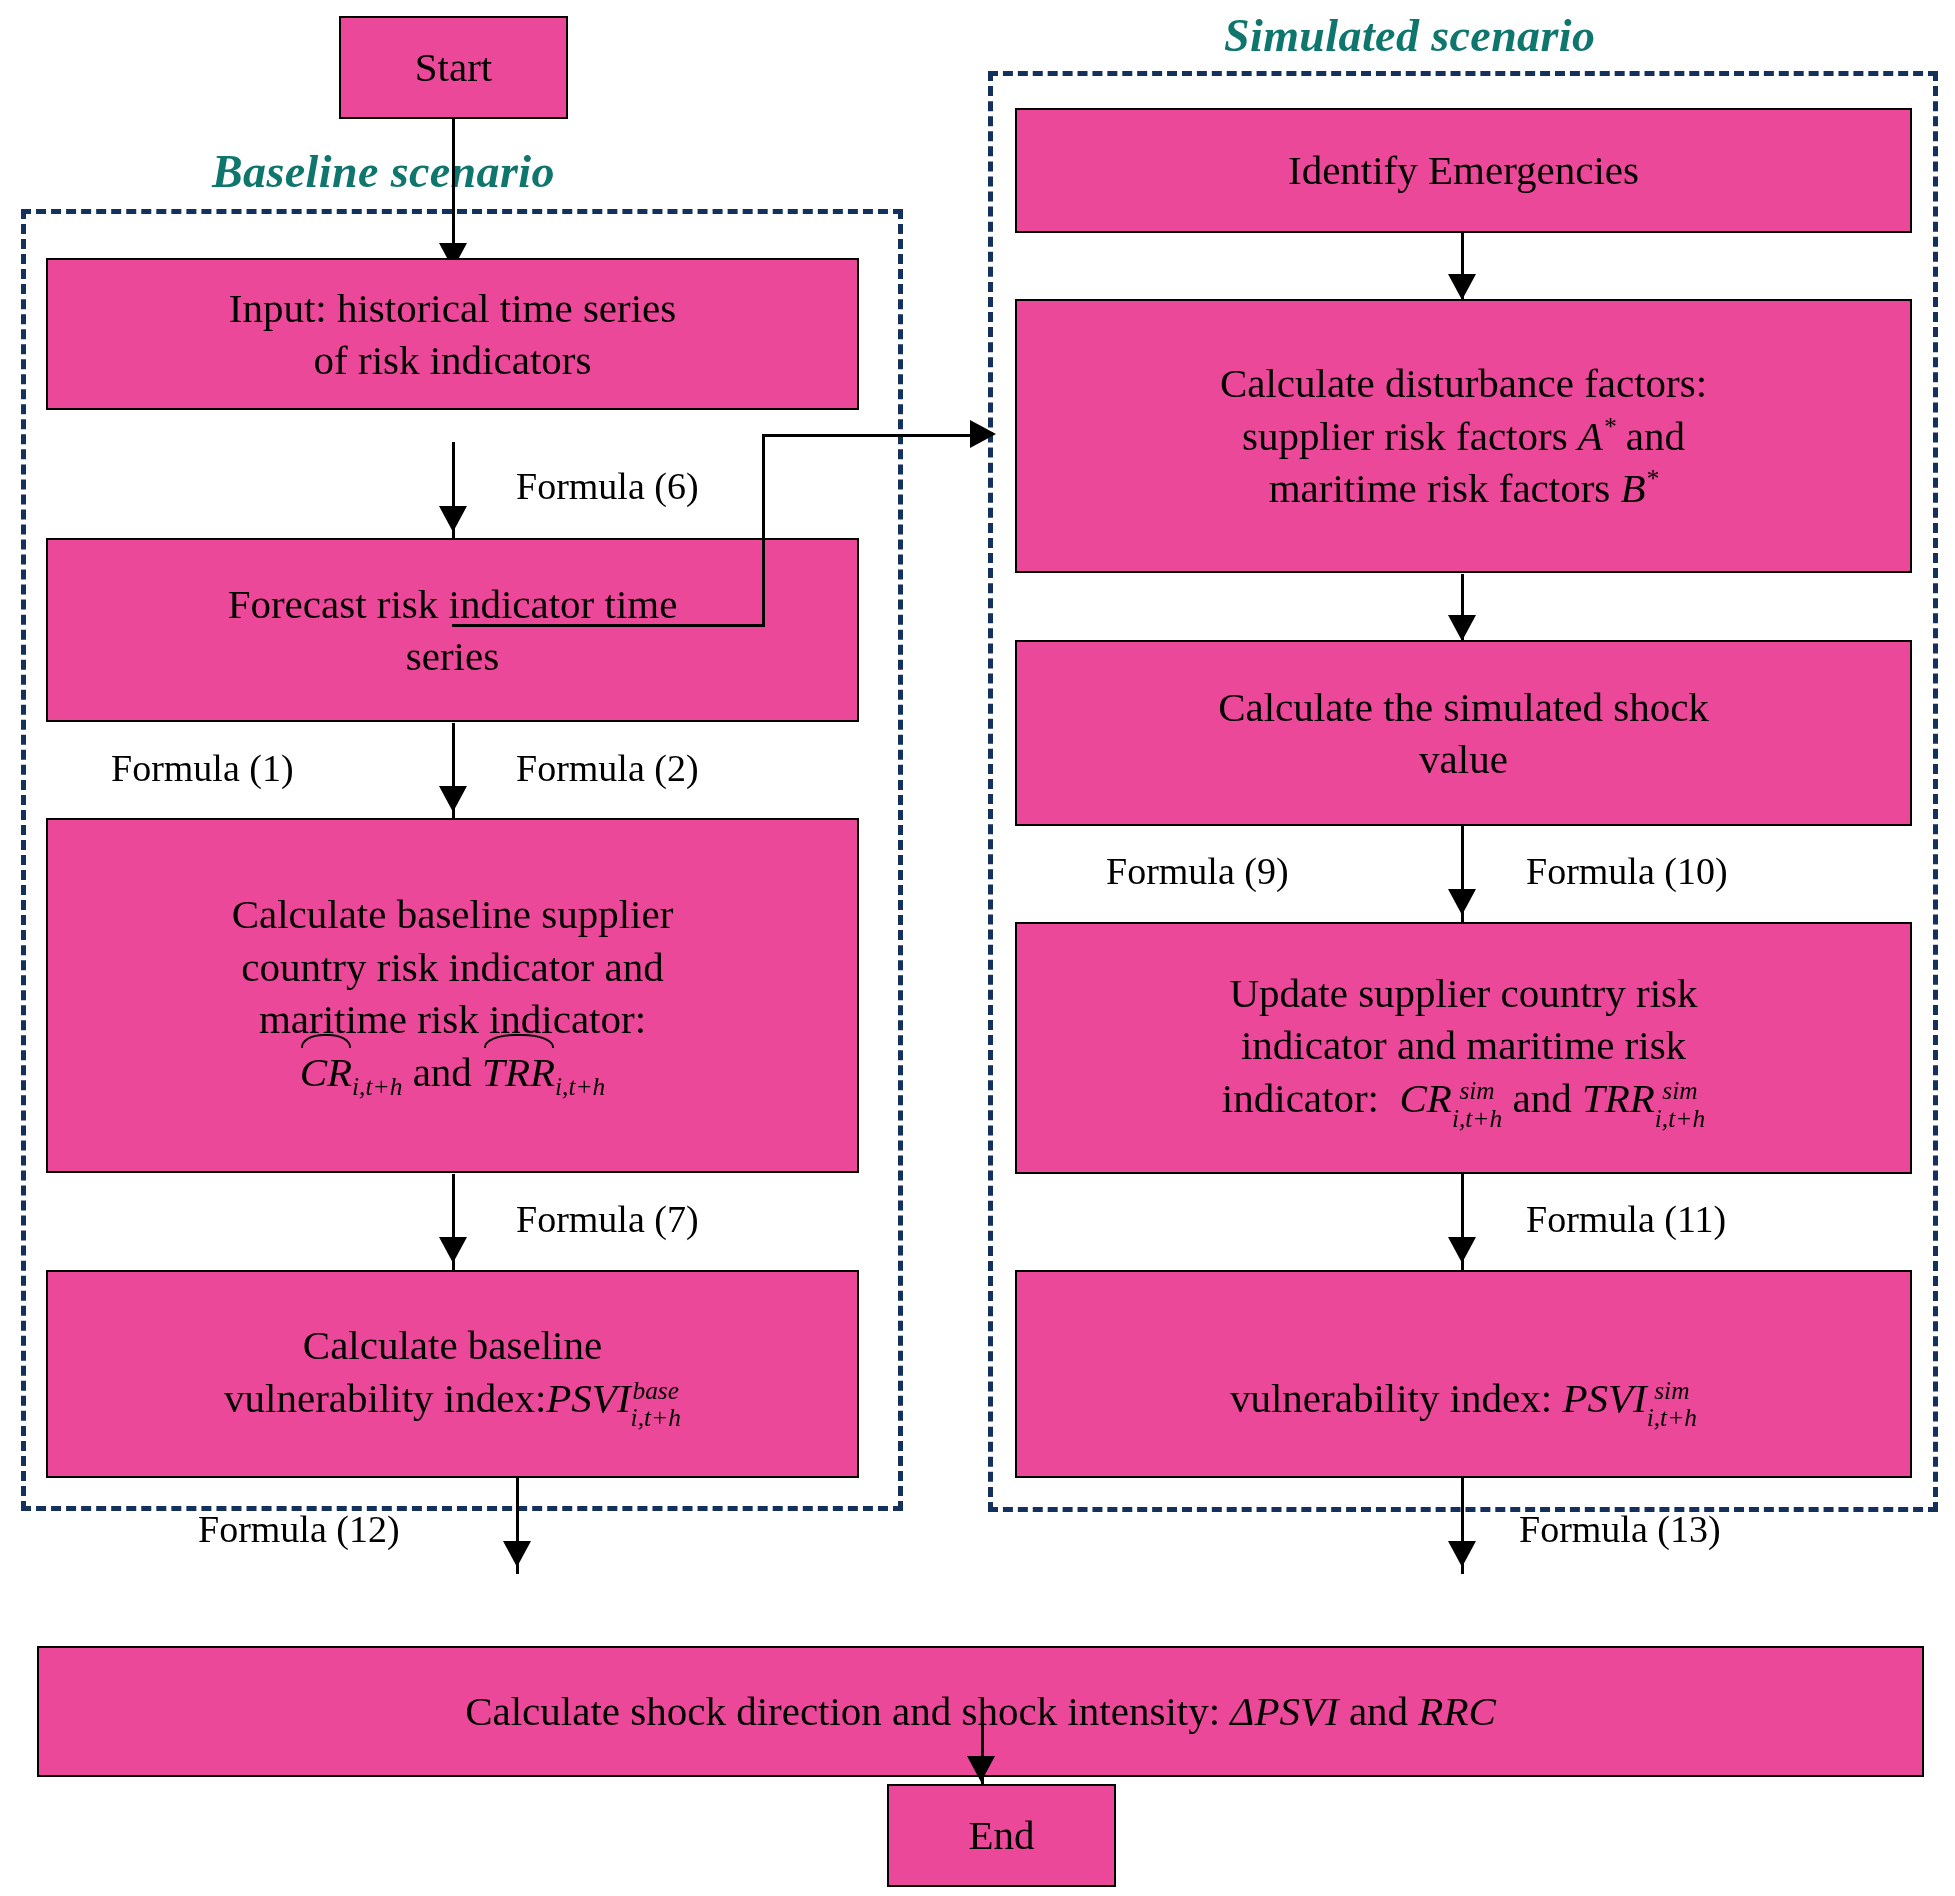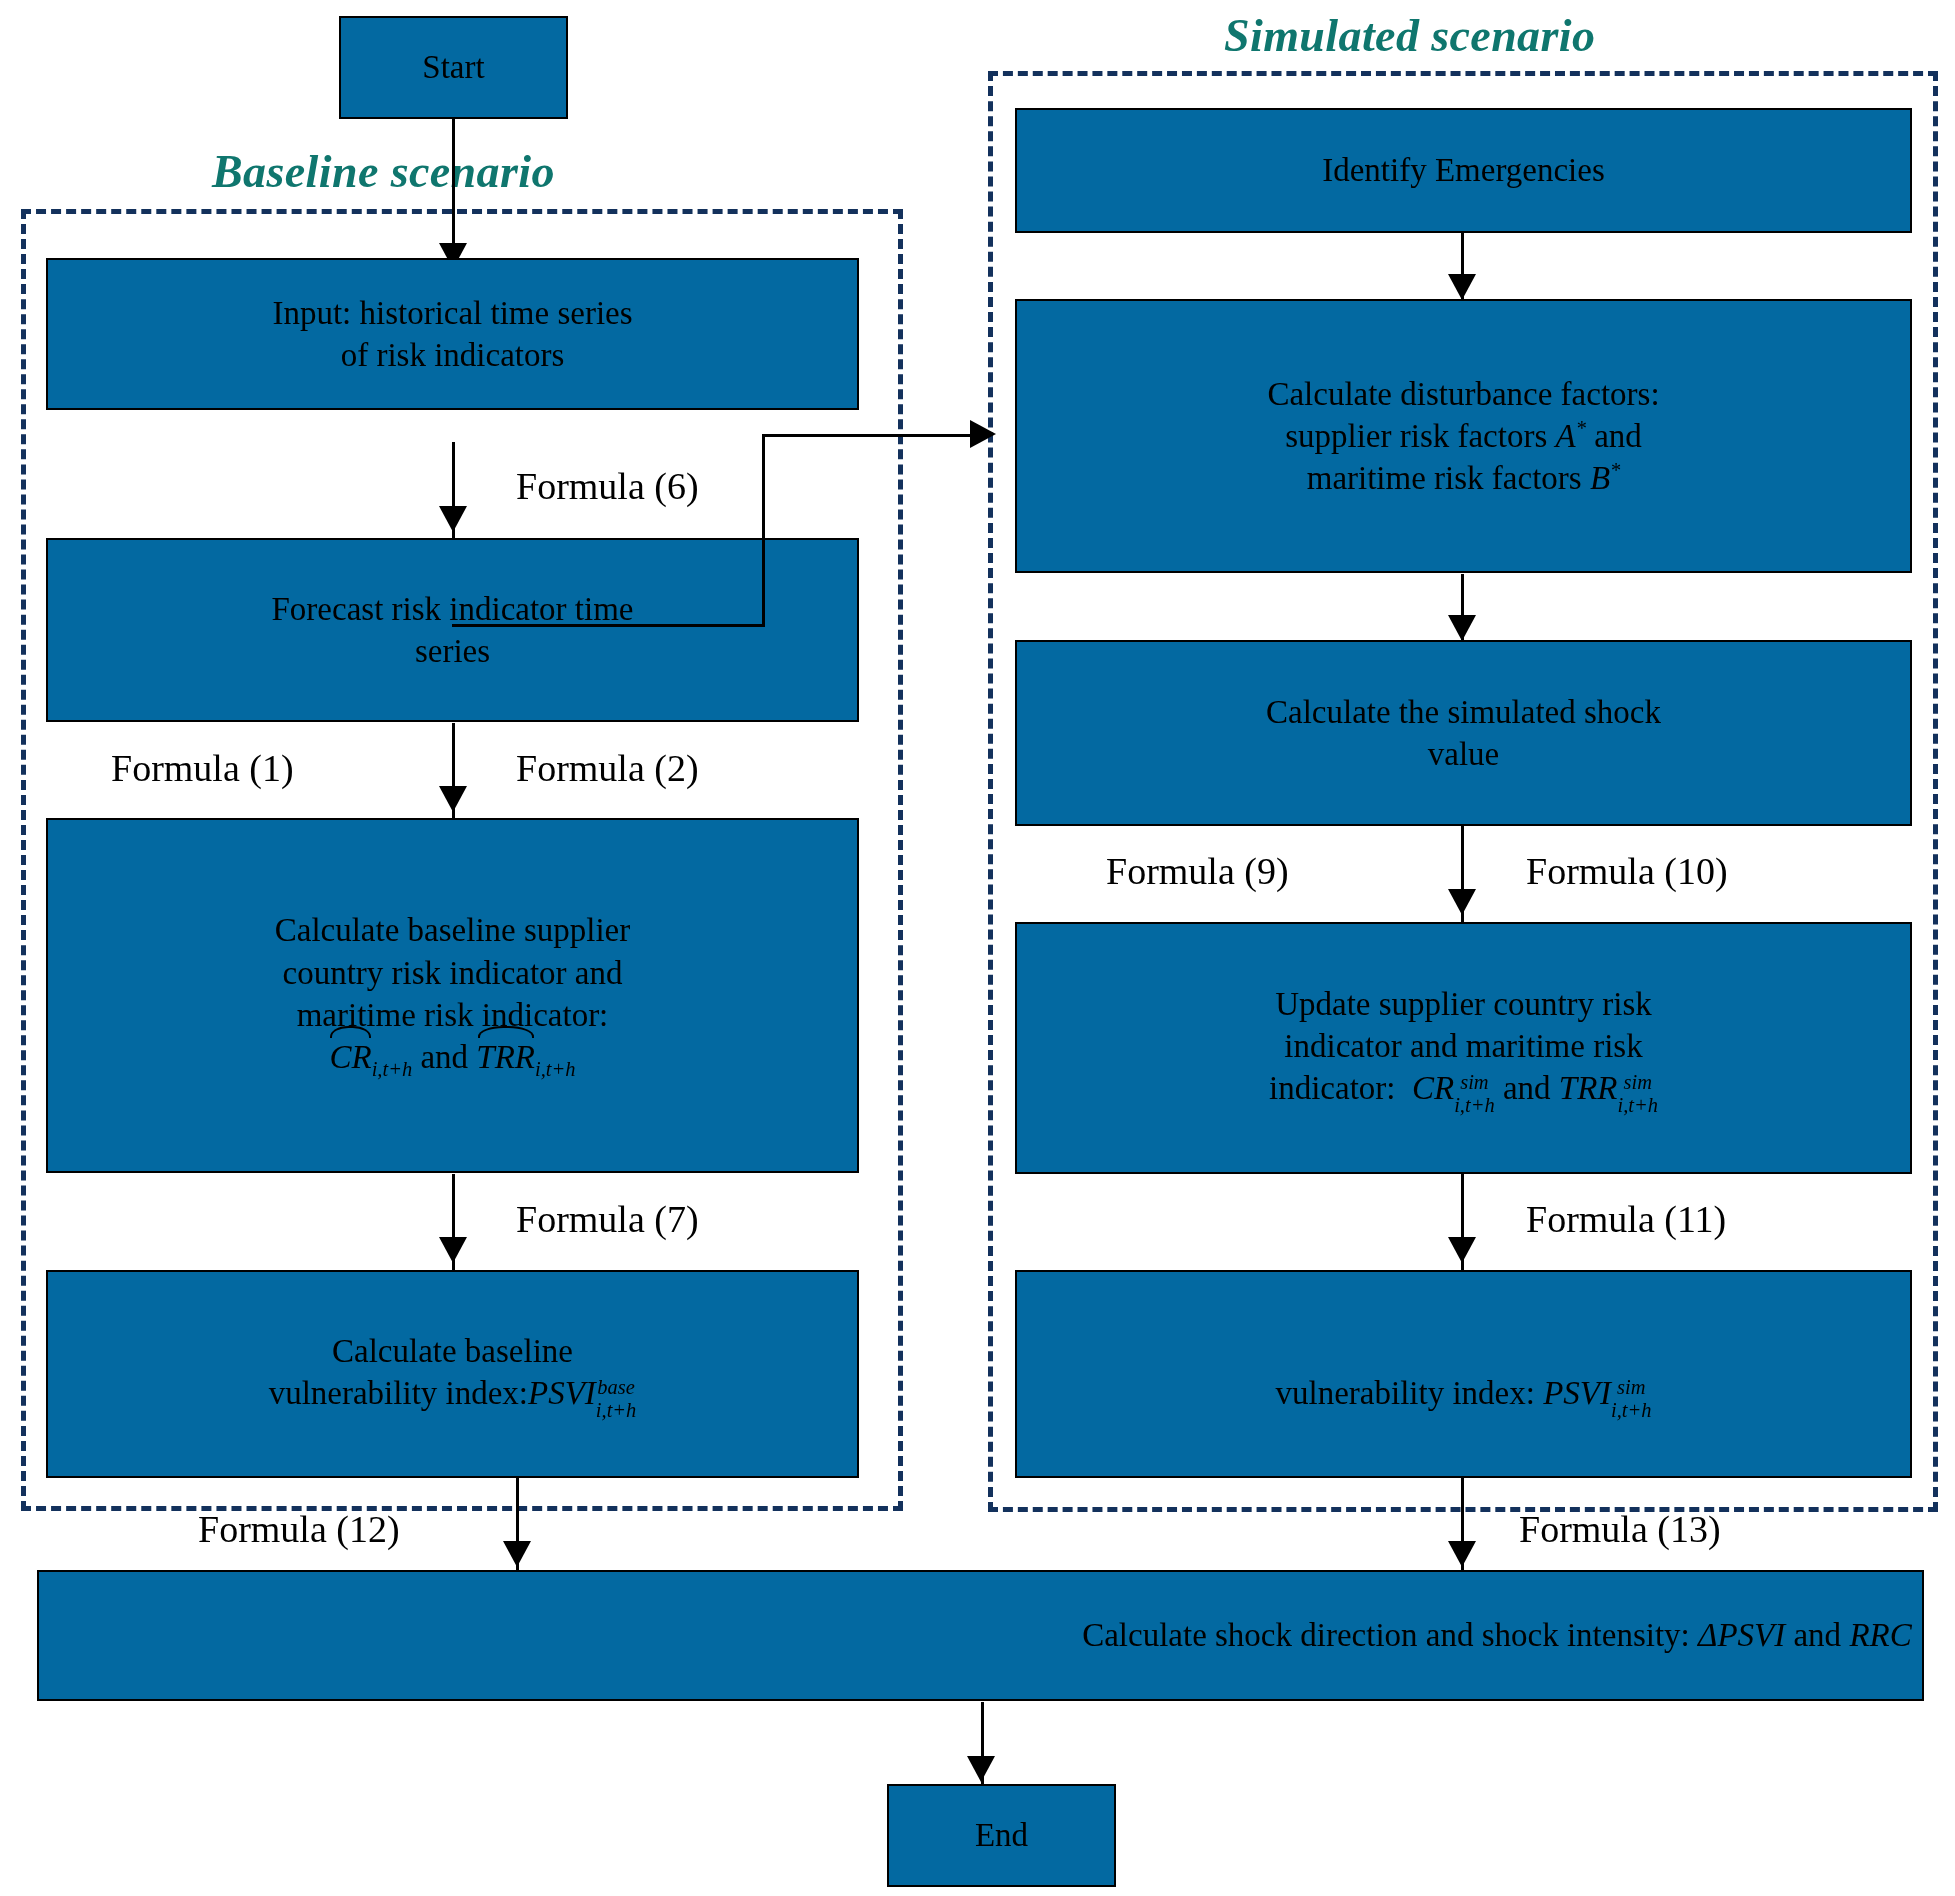--- a/index.html
+++ b/index.html
@@ -9,23 +9,23 @@
   .stage{position:absolute;left:0;top:0;width:1955px;height:1896px;}
 
   
   .panel{position:absolute;border:5.2px dashed #13315c;box-sizing:border-box;background:transparent;}
 
   .panel-title{position:absolute;color:#0f766e;font-weight:bold;font-style:italic;
     font-size:46px;letter-spacing:0.4px;white-space:nowrap;
     font-family:"Liberation Serif","DejaVu Serif",serif;}
 
   
-  .box{position:absolute;box-sizing:border-box;border:2.9px solid #000;background:#0369a1;
+  .box{position:absolute;box-sizing:border-box;border:2.9px solid #000;background:#ec4899;
        display:flex;align-items:center;justify-content:center;text-align:center;
-       font-size:33px;line-height:1.28;padding:4.4px 10.3px;}
+       font-size:41px;line-height:1.28;padding:4.4px 10.3px;}
   .box .t{display:block;width:100%;}
 
   
   .vline{position:absolute;width:2.9px;background:#000;}
   .hline{position:absolute;height:2.9px;background:#000;}
   .arrow-down{position:absolute;width:0;height:0;
      border-left:14.7px solid transparent;border-right:14.7px solid transparent;
      border-top:26.5px solid #000;}
   .arrow-right{position:absolute;width:0;height:0;
      border-top:14.7px solid transparent;border-bottom:14.7px solid transparent;
@@ -183,21 +183,21 @@
           <span class="s-up">sim</span>
           <span class="s-dn">i,t+h</span>
       </span></span>
     </span>
   </div>
 
   <div class="vline" style="left:1461px;top:1478px;height:96px;"></div>
   <div class="arrow-down" style="left:1448px;top:1541px;"></div>
   <div class="flabel" style="left:1519px;top:1507px;">Formula (13)</div>
 
-  <div class="box" style="left:37px;top:1570px;width:1887px;height:131px;text-align:right;">
+  <div class="box" style="left:37px;top:1646px;width:1887px;height:131px;">
     <span class="t">
       <span>Calculate shock direction and shock intensity:</span>
       <span class="mi">ΔPSVI</span>
       <span>and</span>
       <span class="mi">RRC</span>
     </span>
   </div>
 
   <div class="vline" style="left:981px;top:1702px;height:88px;"></div>
   <div class="arrow-down" style="left:967px;top:1756px;"></div>

